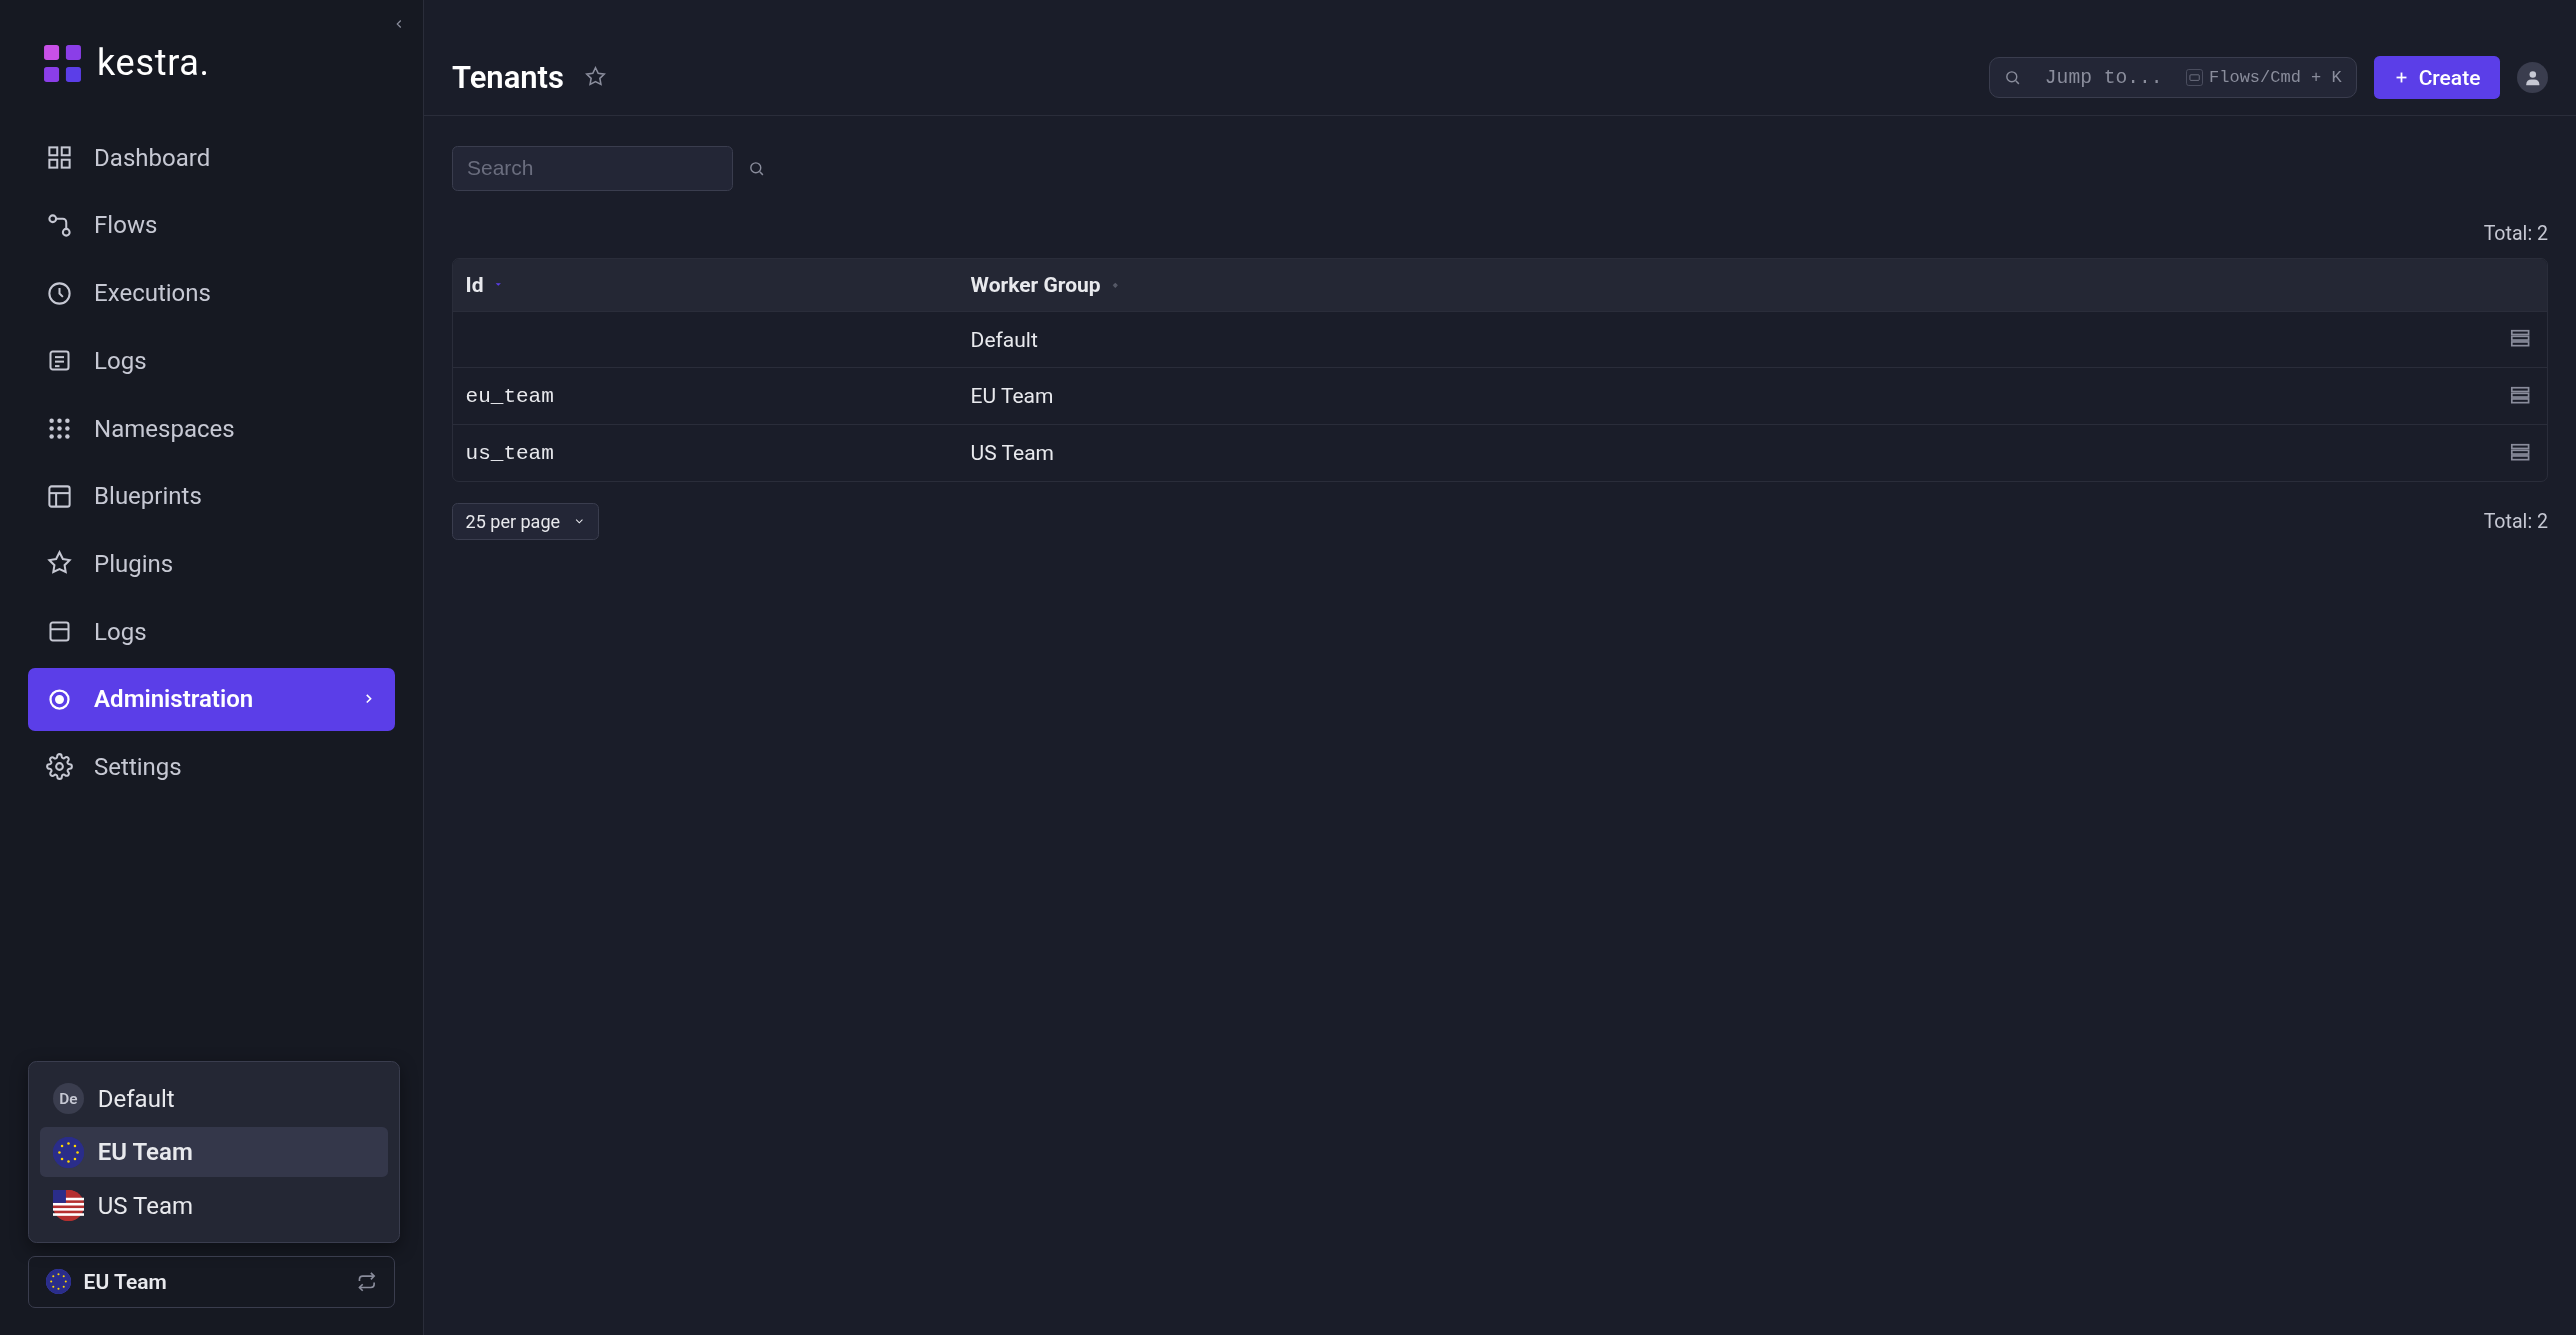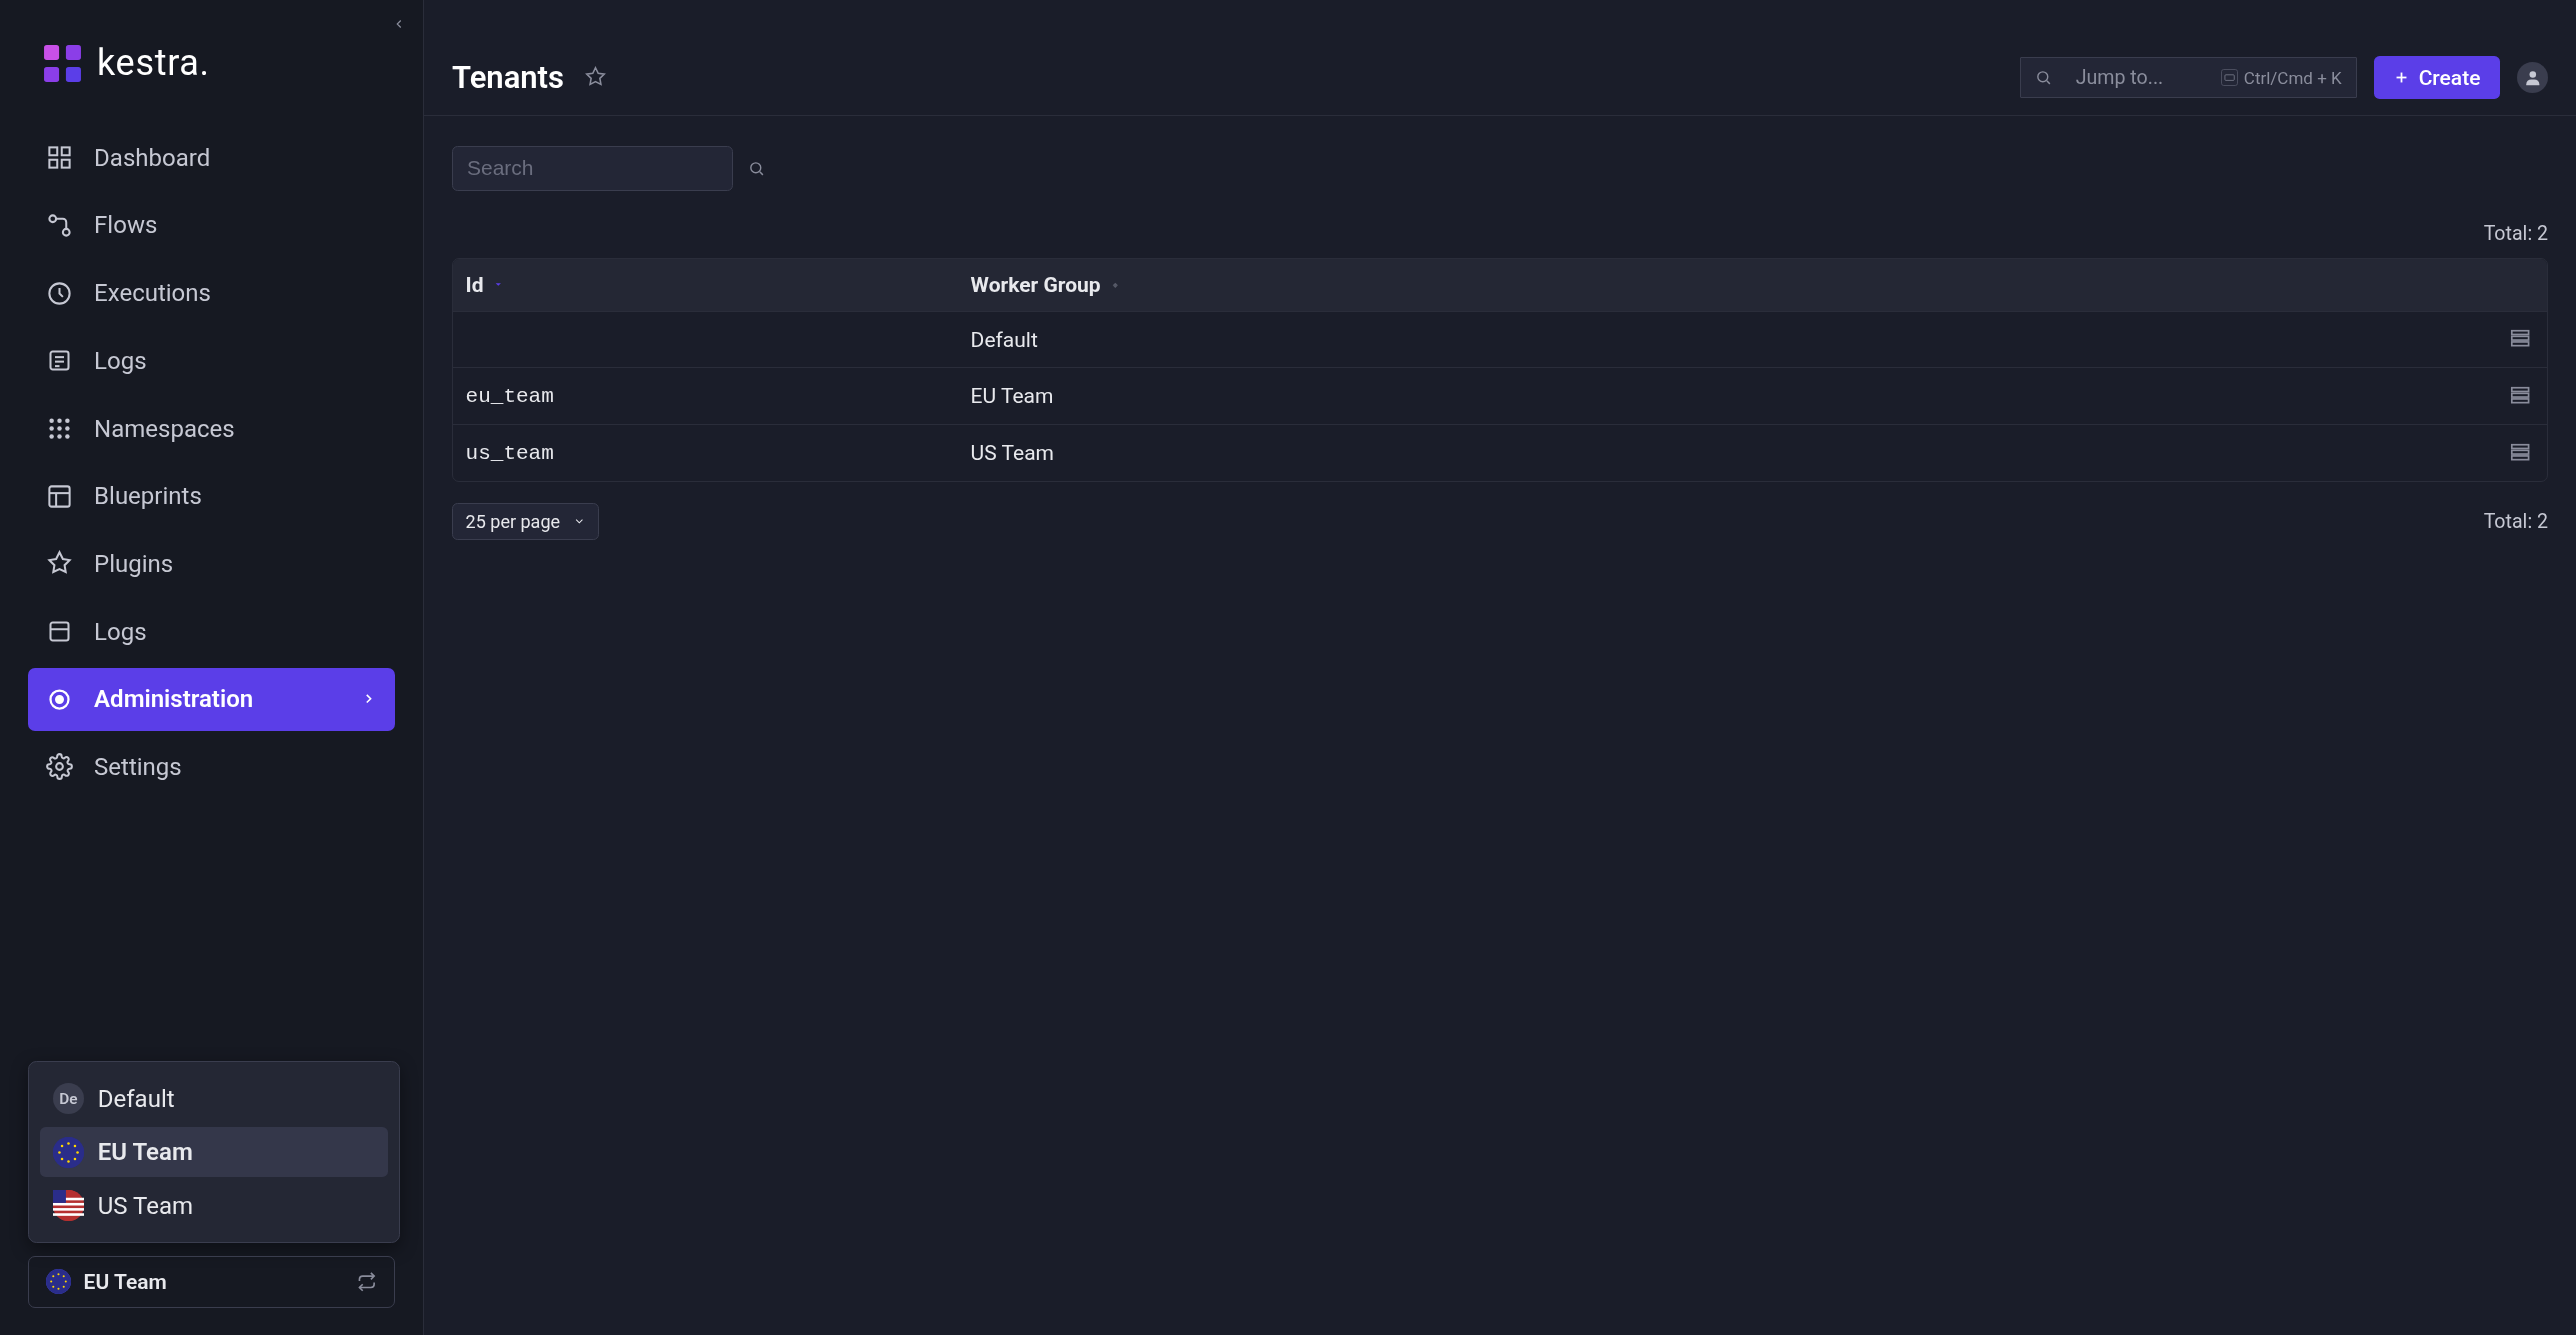--- a/index.html
+++ b/index.html
@@ -196,23 +196,24 @@
       display: flex;
       align-items: center;
       gap: 17px;
     }
     .jump-to {
       display: flex;
       align-items: center;
       gap: 24px;
       background: #232636;
       border: 0.7px solid #3a3d4e;
-      border-radius: 1px;
+      border-radius: 10px;
       padding: 8.4px 14px;
       min-width: 337px;
+      font-family: Liberation Mono, monospace;
     }
     .jump-to .search-i {
       width: 17px;
       height: 17px;
       color: #8a8d9c;
     }
     .jump-to-text {
       flex: 1;
       font-size: 19.6px;
       color: #8a8d9c;
@@ -584,21 +585,21 @@
                 <line x1="21" y1="21" x2="16.65" y2="16.65"></line>
               </svg>
           </span>
           <span class="jump-to-text">Jump to...</span>
           <span class="kbd">
             <span class="kbd-icon">
               <svg viewBox="0 0 24 24" width="11.2" height="11.2" fill="none" stroke="currentColor" stroke-width="1.5">
                   <rect x="2" y="6" width="20" height="12" rx="2"></rect>
                 </svg>
             </span>
-            <span>Ctrl/Cmd + K</span>
+            <span>Flows/Cmd + K</span>
           </span>
         </div>
         <div class="create-btn">
           <span>
             <svg viewBox="0 0 24 24" width="17" height="17" fill="none" stroke="currentColor" stroke-width="2.5">
                 <line x1="12" y1="5" x2="12" y2="19"></line>
                 <line x1="5" y1="12" x2="19" y2="12"></line>
               </svg>
           </span>
           <span>Create</span>

